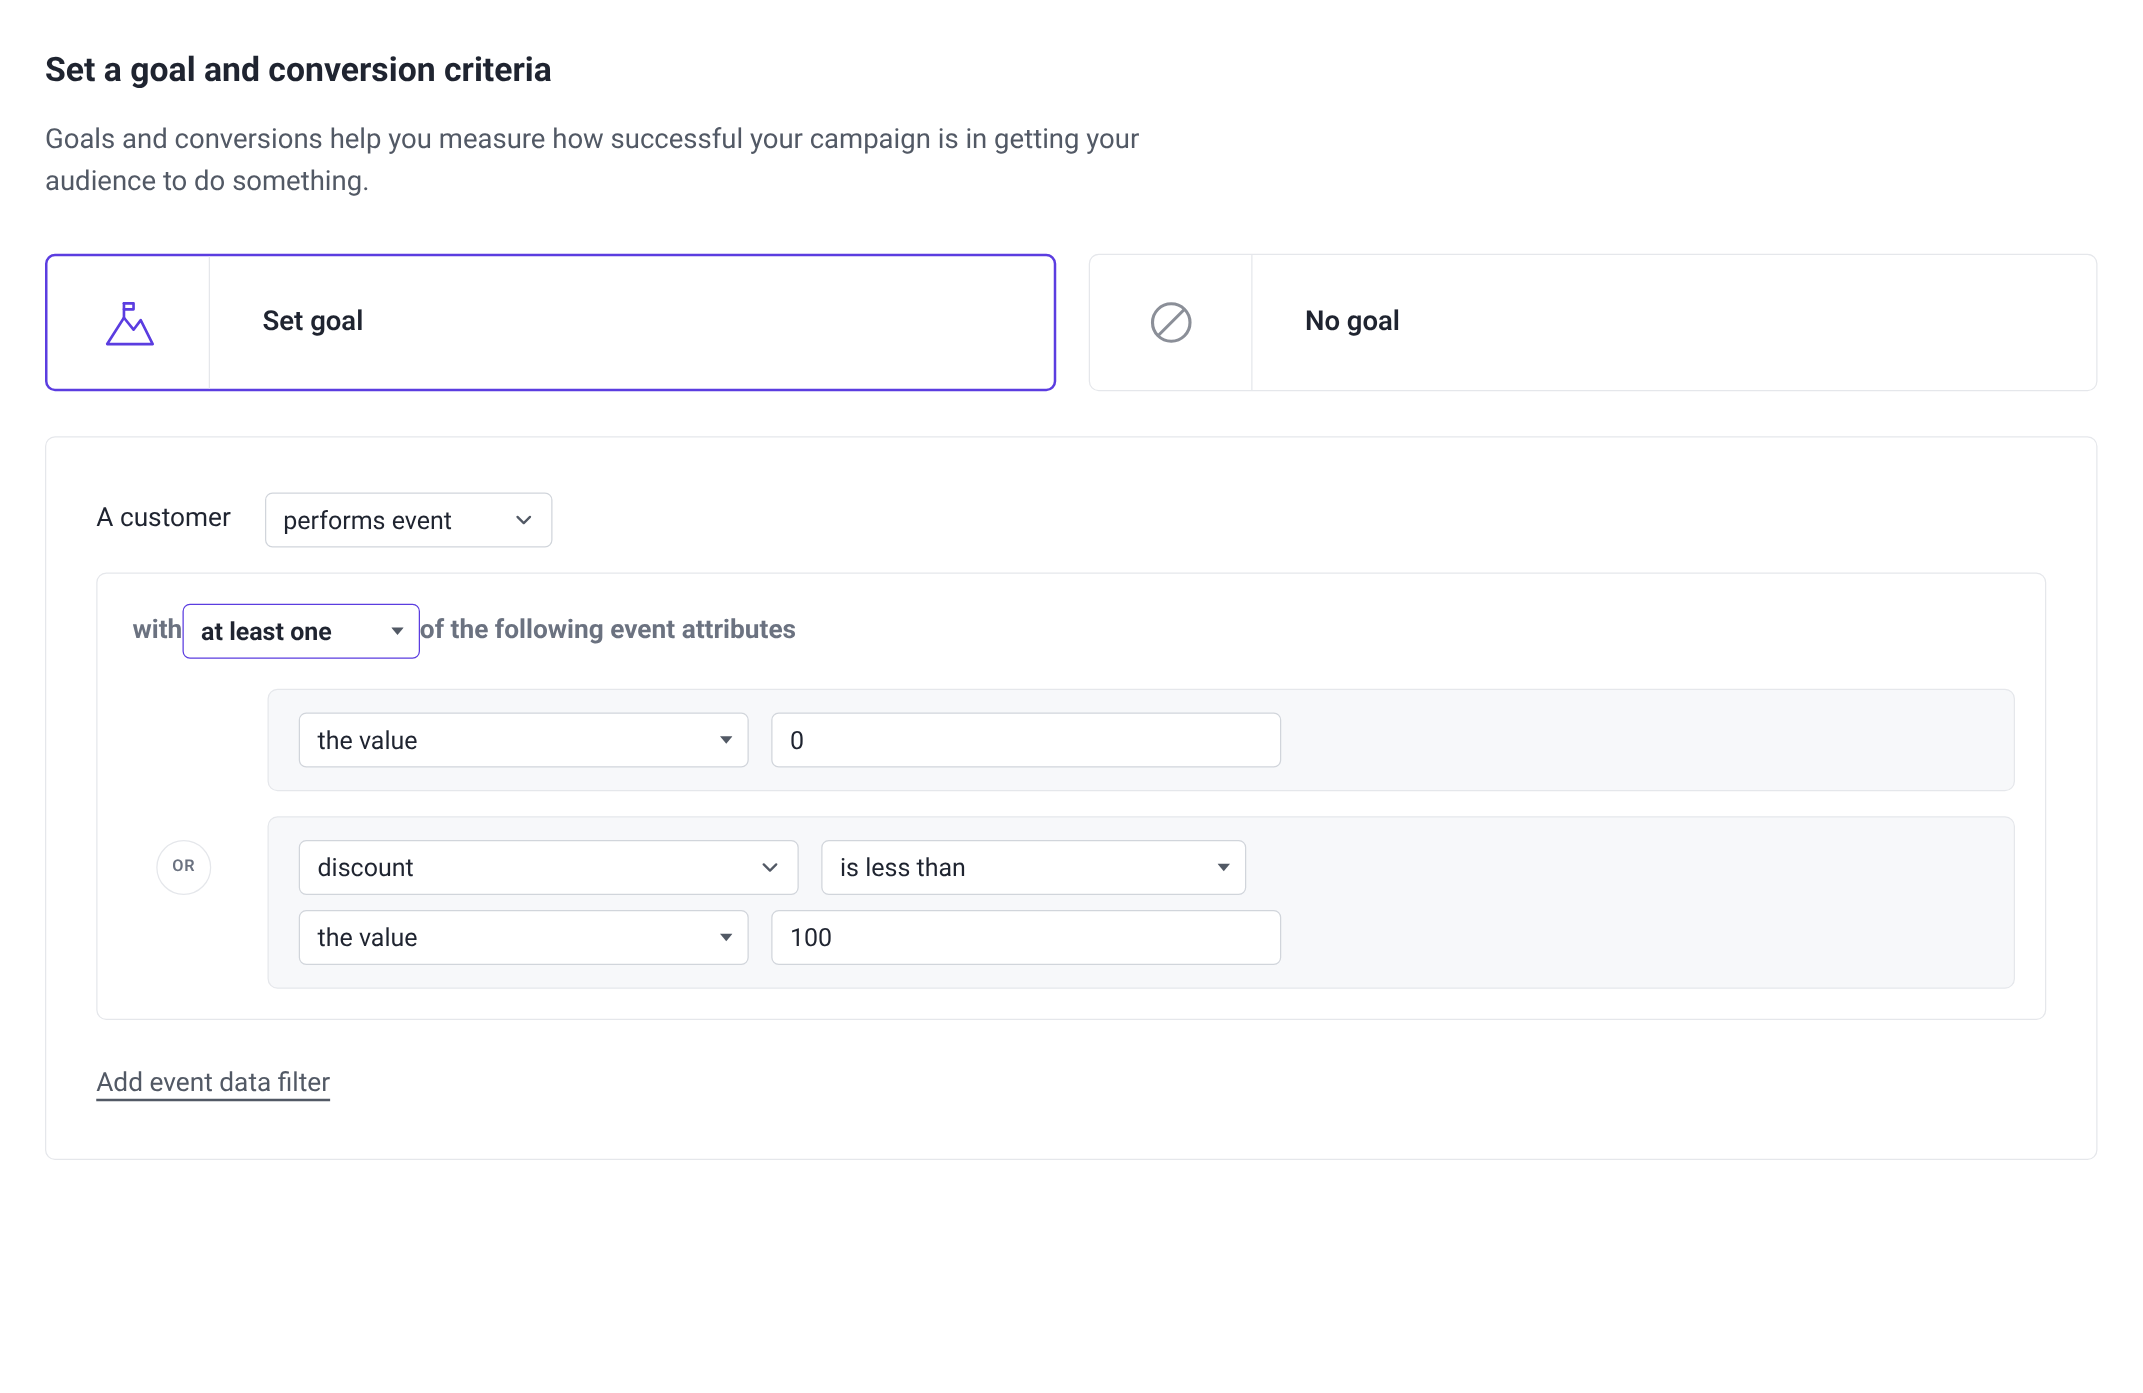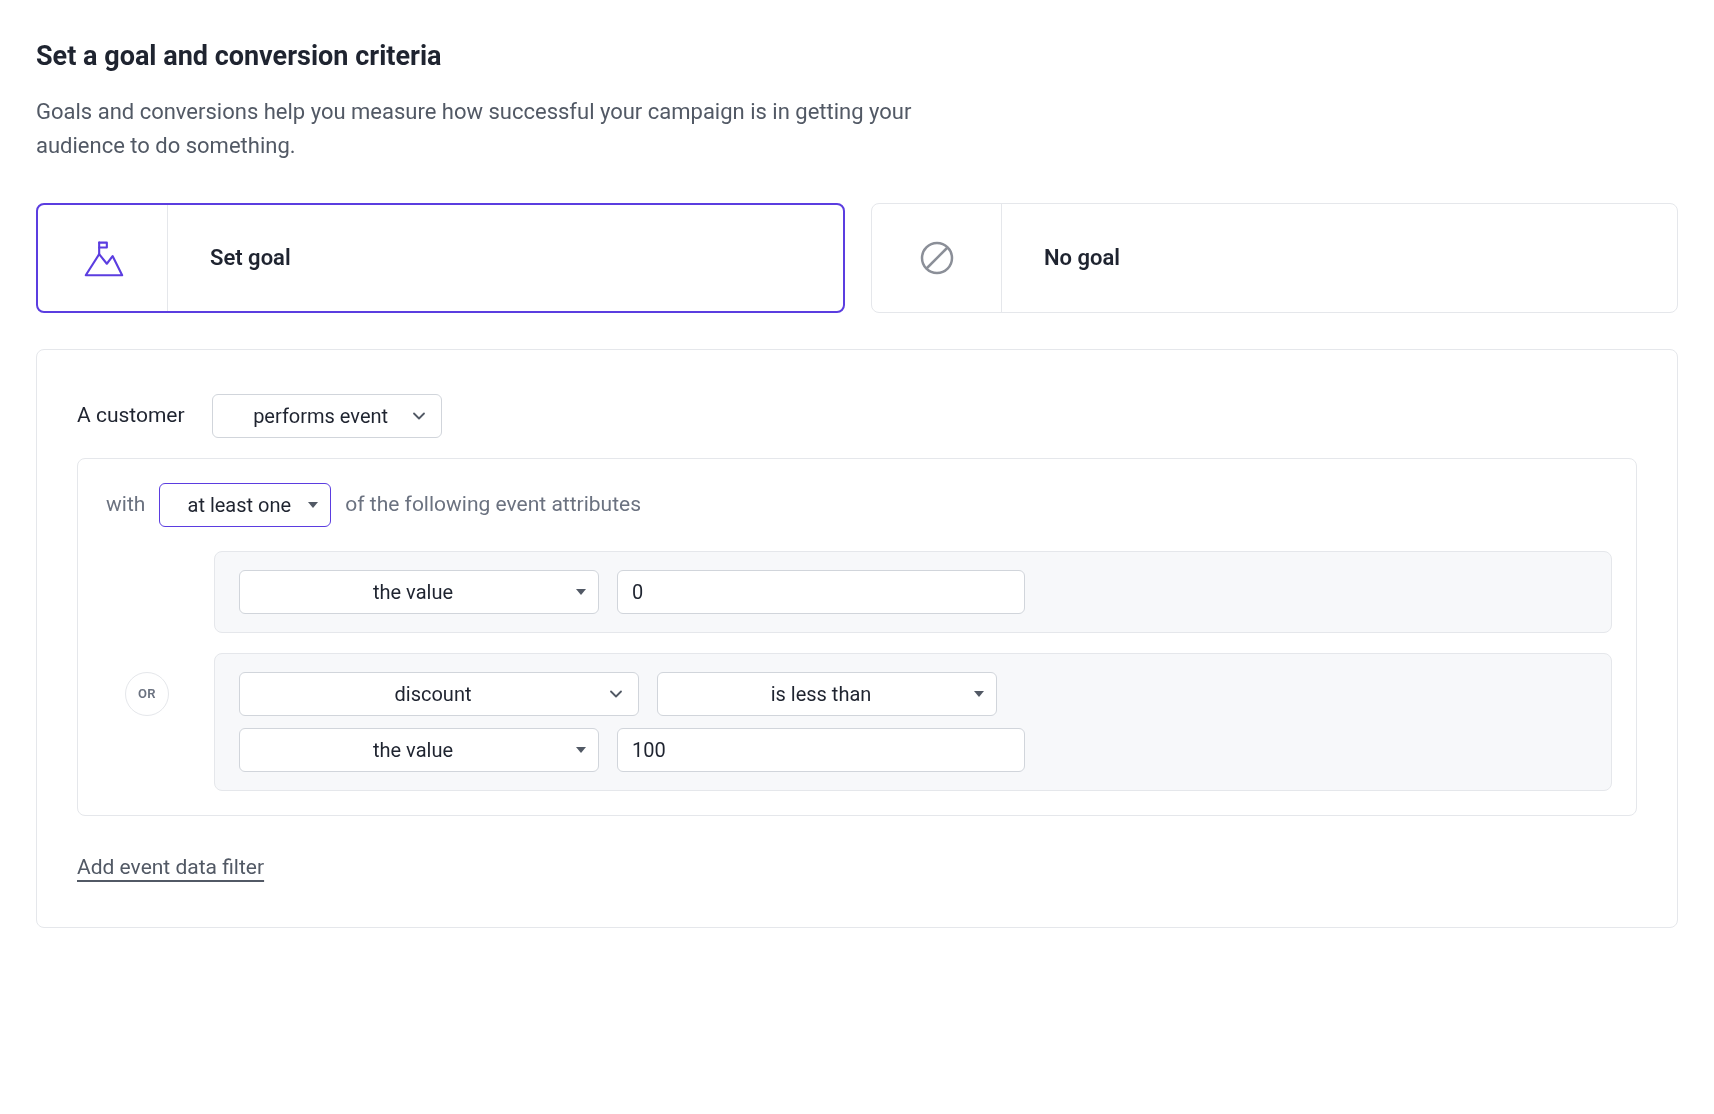--- a/index.html
+++ b/index.html
@@ -91,21 +91,21 @@
     border-radius: 6px;
     background: var(--white);
     height: 44px;
     display: flex;
     align-items: center;
     padding: 0 14px;
     font-size: 20px;
     color: var(--text-dark);
     position: relative;
   }
-  .select-box { padding-right: 26px; cursor: pointer; justify-content: center; }
+  .select-box { padding-right: 26px; cursor: pointer; }
   .select-box .chev {
     position: absolute;
     right: 12px;
     top: 50%;
     transform: translateY(-50%);
     display: flex;
     align-items: center;
     color: var(--text-medium);
   }
   .select-box.small-tri .chev svg { width: 10px; height: 10px; }
@@ -113,23 +113,23 @@
   .select-box.accent { border: 1.5px solid var(--accent); }
 
   .attrs-panel {
     border: 1px solid var(--border-light);
     border-radius: 8px;
     padding: 24px 24px 24px 28px;
   }
   .attrs-header {
     display: flex;
     align-items: center;
-    gap: 14px;
     margin-bottom: 24px;
     flex-wrap: wrap;
+    font-weight: bold;
   }
   .attrs-header .muted { color: var(--text-light); font-size: 21px; }
   .filters-col { padding-left: 108px; position: relative; }
 
   .filter-group {
     background: var(--panel-bg);
     border: 1px solid var(--border-light);
     border-radius: 8px;
     padding: 18px 24px;
     position: relative;
@@ -218,21 +218,21 @@
               <polyline points="6 9 12 15 18 9"></polyline>
             </svg>
         </span>
       </div>
 
     </div>
 
     <div class="attrs-panel">
       <div class="attrs-header">
         <span class="muted">with</span>
-        <div class="select-box small-tri accent" style="width:172px">
+        <div class="select-box small-tri accent" style="width:190px">
           <span>at least one</span>
           <span class="chev">
             <svg viewBox="0 0 10 10">
                 <polygon points="0,2 10,2 5,8" fill="currentColor"></polygon>
               </svg>
           </span>
         </div>
         <span class="muted">of the following event attributes</span>
       </div>
 

